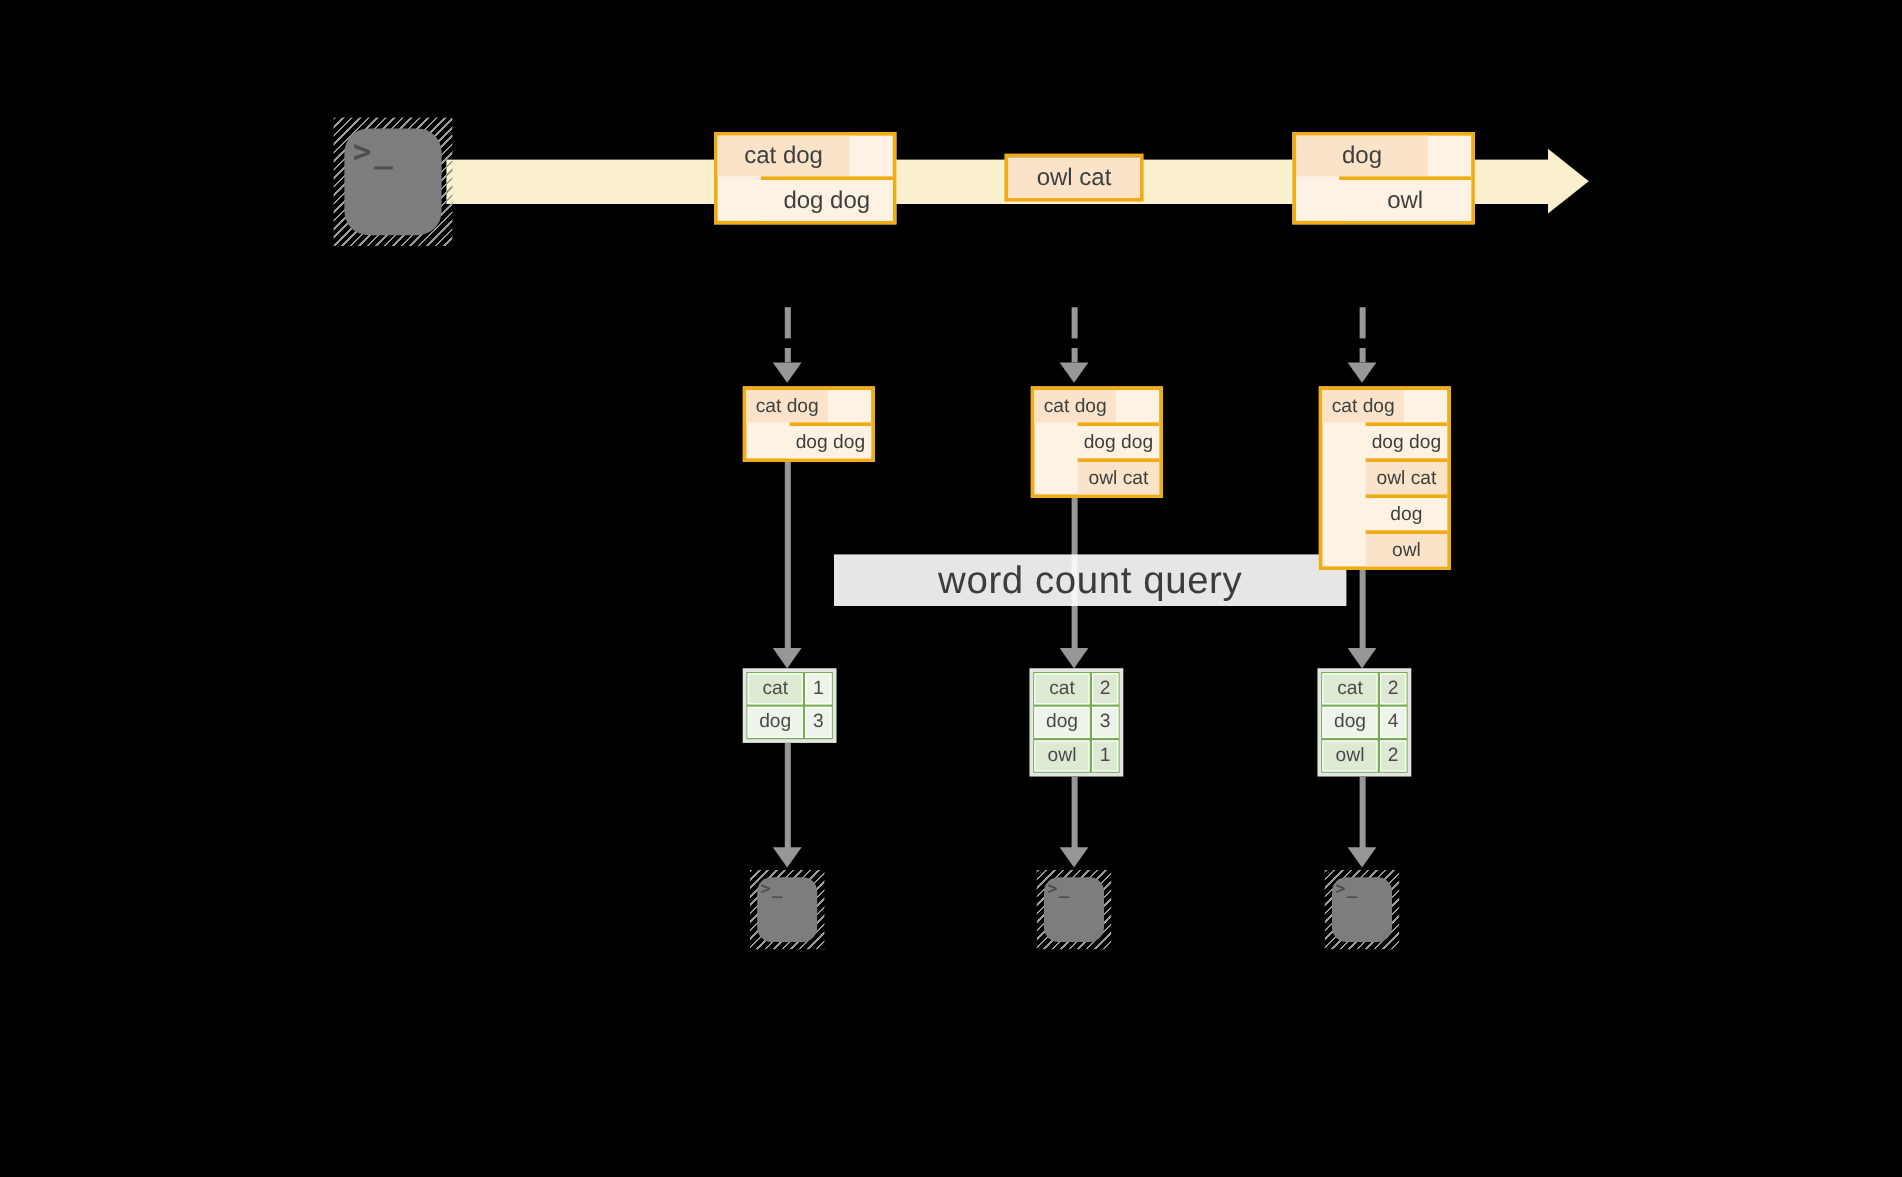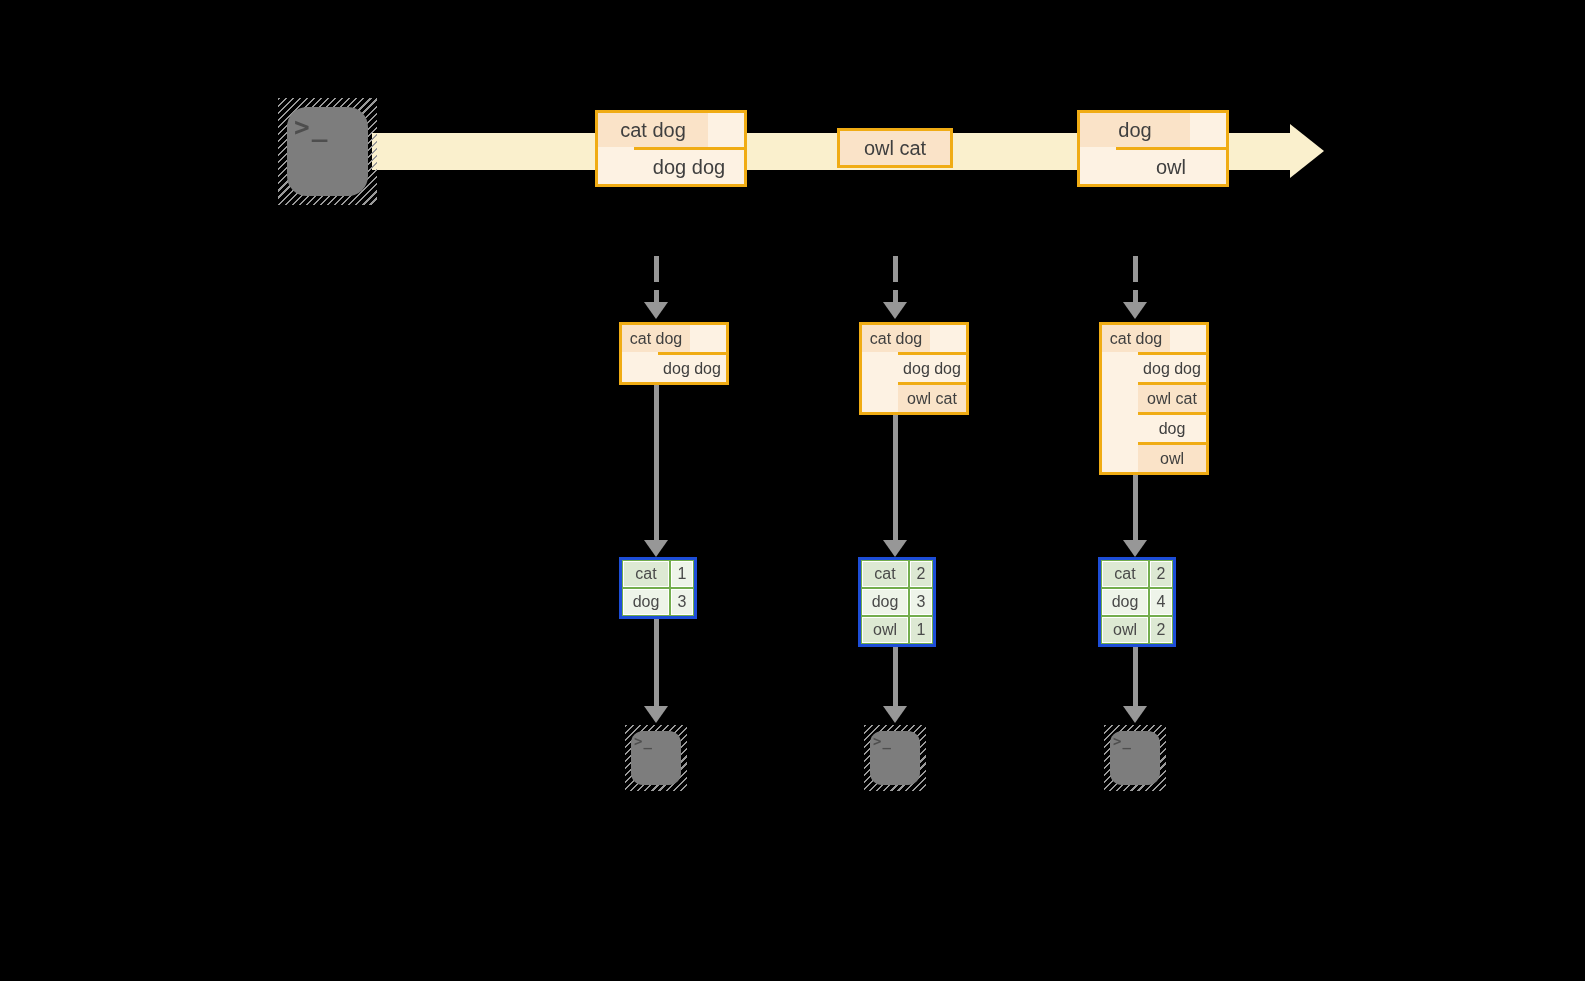--- a/index.html
+++ b/index.html
@@ -34,21 +34,21 @@
   .stem{width:5px;height:12px;background:#979797;margin-top:8px;}
   .dhead{width:0;height:0;border-left:12px solid transparent;border-right:12px solid transparent;border-top:17px solid #979797;}
   
   .vline{position:absolute;width:5px;background:#979797;z-index:4;}
   .vhead{position:absolute;width:0;height:0;border-left:12px solid transparent;border-right:12px solid transparent;border-top:17px solid #979797;z-index:4;}
   
   .banner{position:absolute;left:695px;top:462px;width:427px;height:43px;background:rgba(255,255,255,0.9);
     display:flex;align-items:center;justify-content:center;z-index:5;}
   .banner span{font-size:32px;color:#3c3c3c;letter-spacing:0.5px;}
   
-  .gtable{position:absolute;border:3px solid #1d4ed8;background:#73ad4d;display:grid;
+  .gtable{position:absolute;border:3px solid #e5e5e5;background:#73ad4d;display:grid;
     grid-template-columns:46px 22px;grid-auto-rows:26px;gap:2px;padding:1px;z-index:3;}
   .gcell{border:1px solid #ffffff;display:flex;align-items:center;justify-content:center;font-size:16px;color:#4a4a4a;}
   .cd{background:#dde9d3;}
   .cl{background:#eef4e9;}
 </style>
 </head>
 <body>
 
 <div class="canvas">
 
@@ -98,20 +98,23 @@
     <div class="orow peach">owl cat</div>
   </div>
   <div class="obox stack" style="left:1099px;top:322px;">
     <div class="orow peach">cat dog</div>
     <div class="orow cream">dog dog</div>
     <div class="orow peach">owl cat</div>
     <div class="orow cream">dog</div>
     <div class="orow peach">owl</div>
   </div>
 
+  <div class="banner">
+    <span>word count query</span>
+  </div>
 
   <div class="vline" style="left:654px;top:385px;height:156px;"></div>
   <div class="vhead" style="left:644px;top:540px;"></div>
   <div class="vline" style="left:893px;top:415px;height:126px;"></div>
   <div class="vhead" style="left:883px;top:540px;"></div>
   <div class="vline" style="left:1133px;top:475px;height:66px;"></div>
   <div class="vhead" style="left:1123px;top:540px;"></div>
 
   <div class="gtable" style="left:619px;top:557px;">
     <div class="gcell cd">cat</div>

